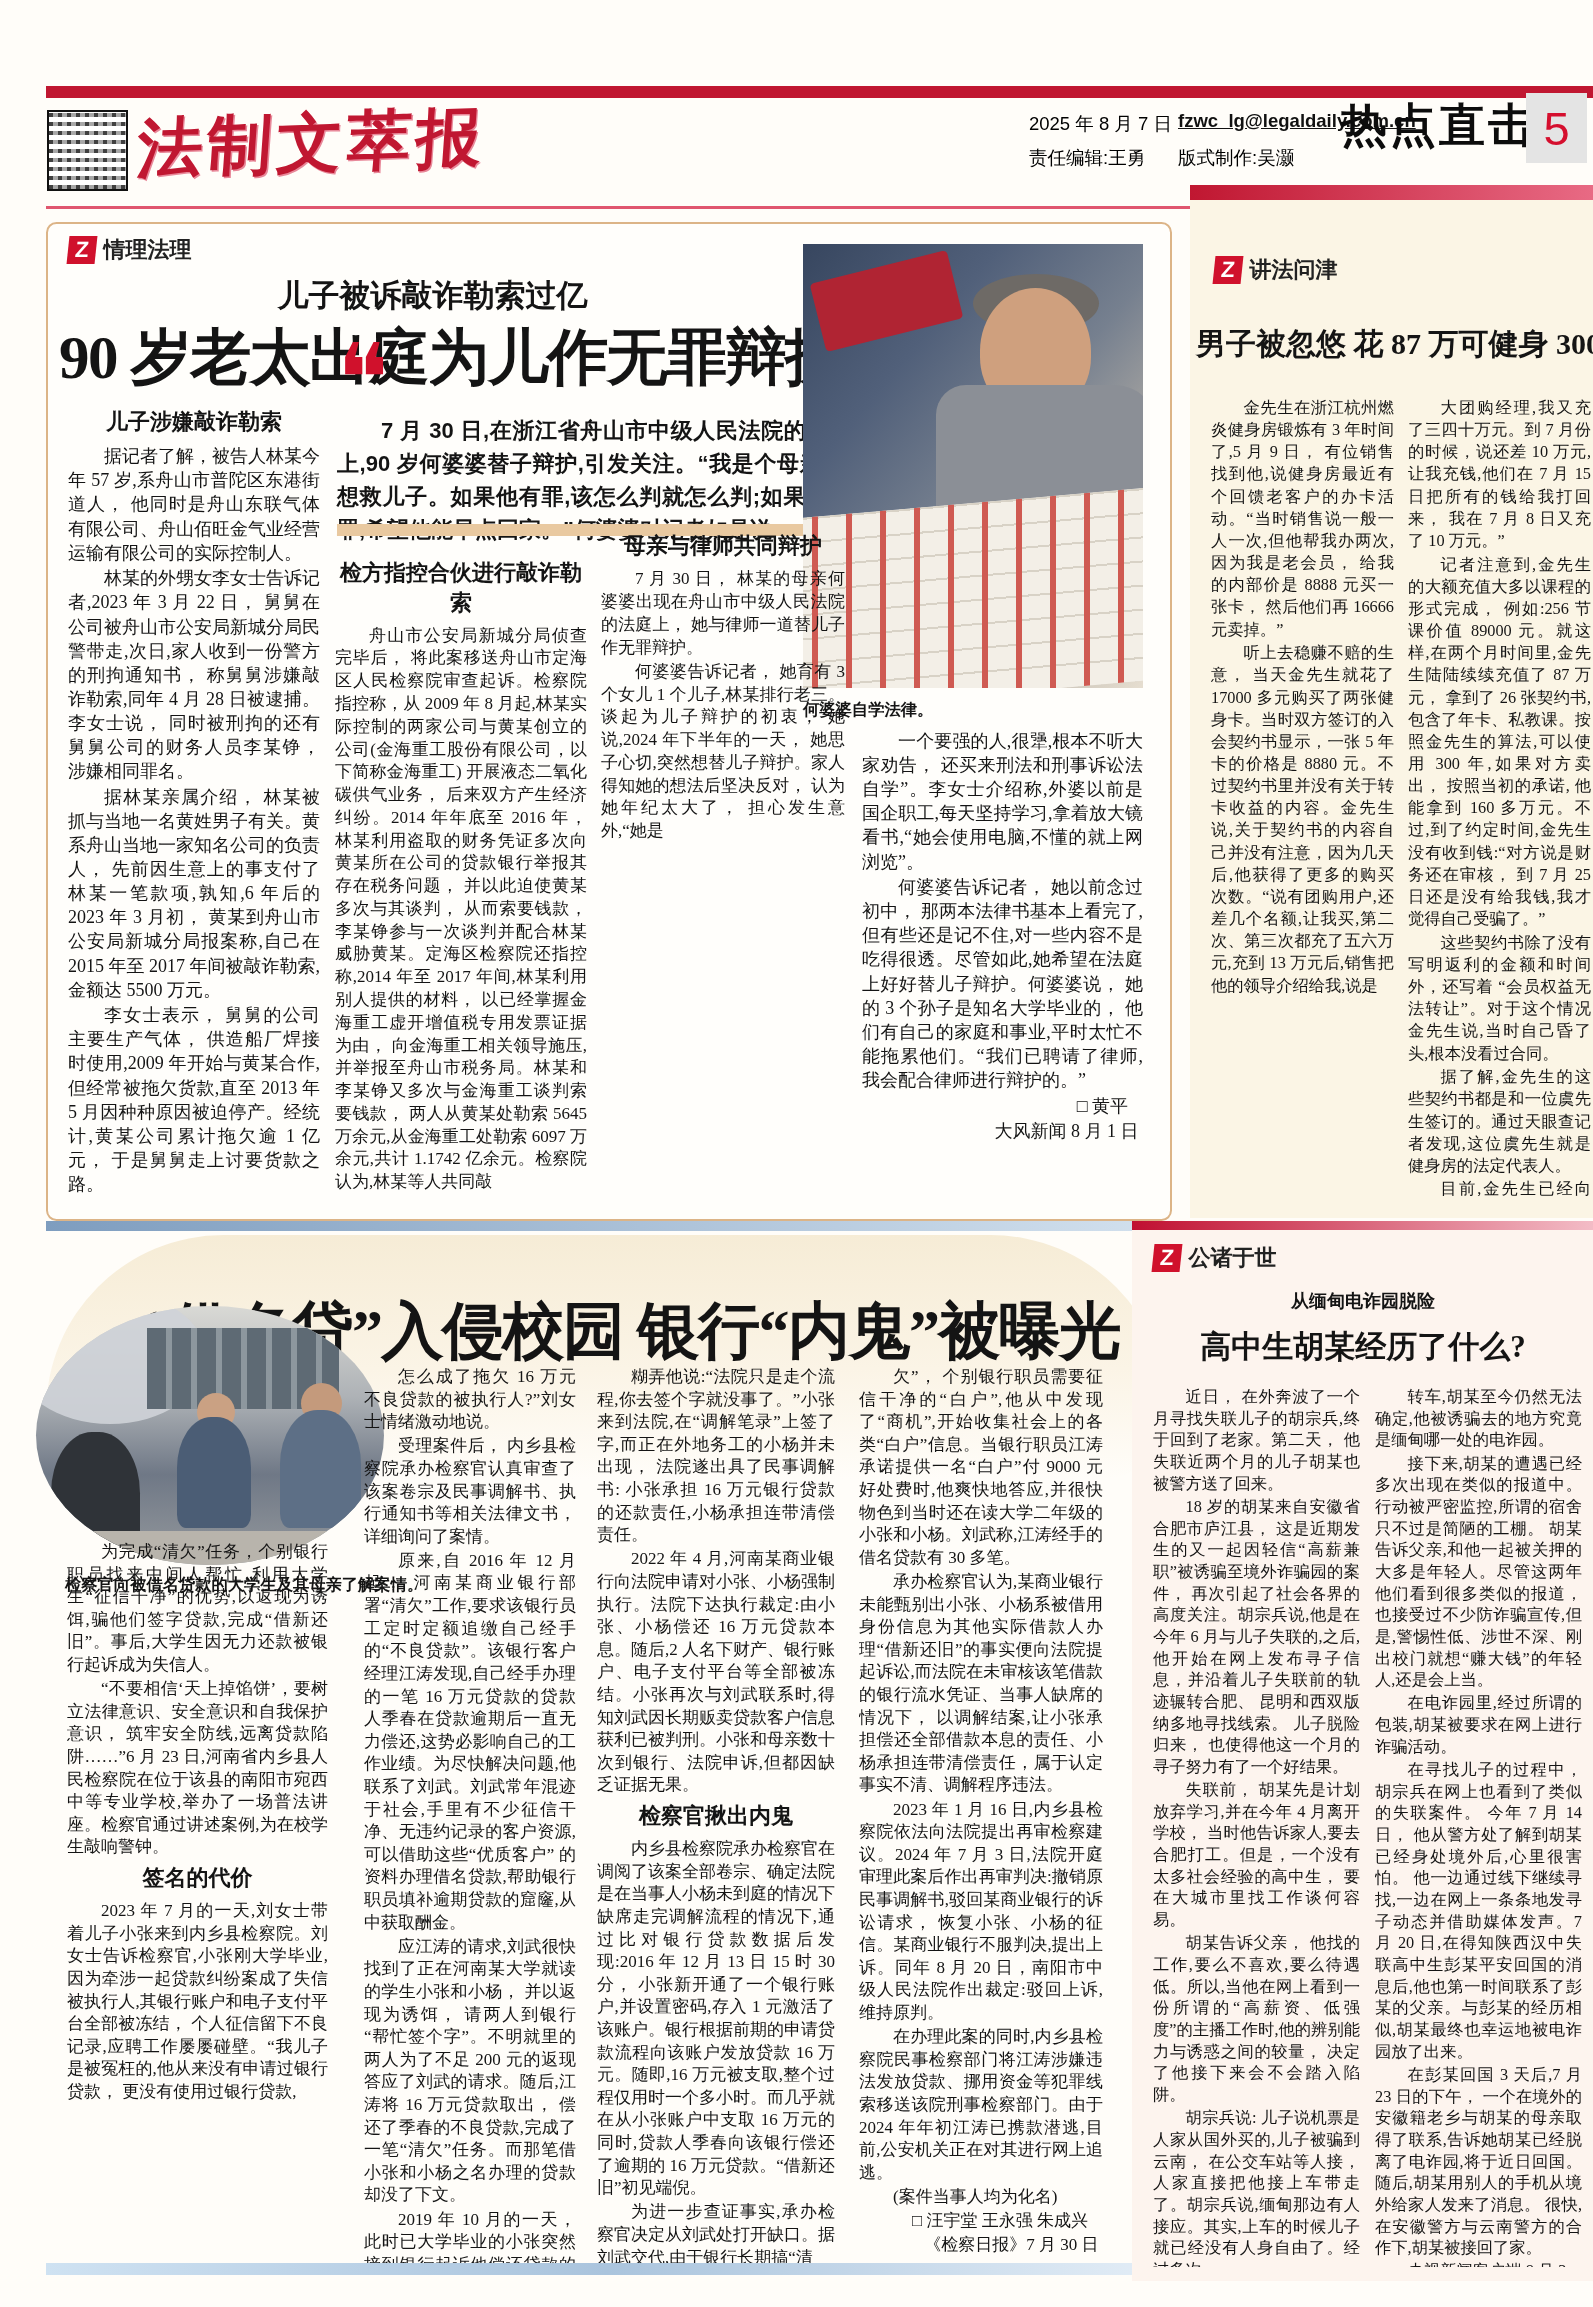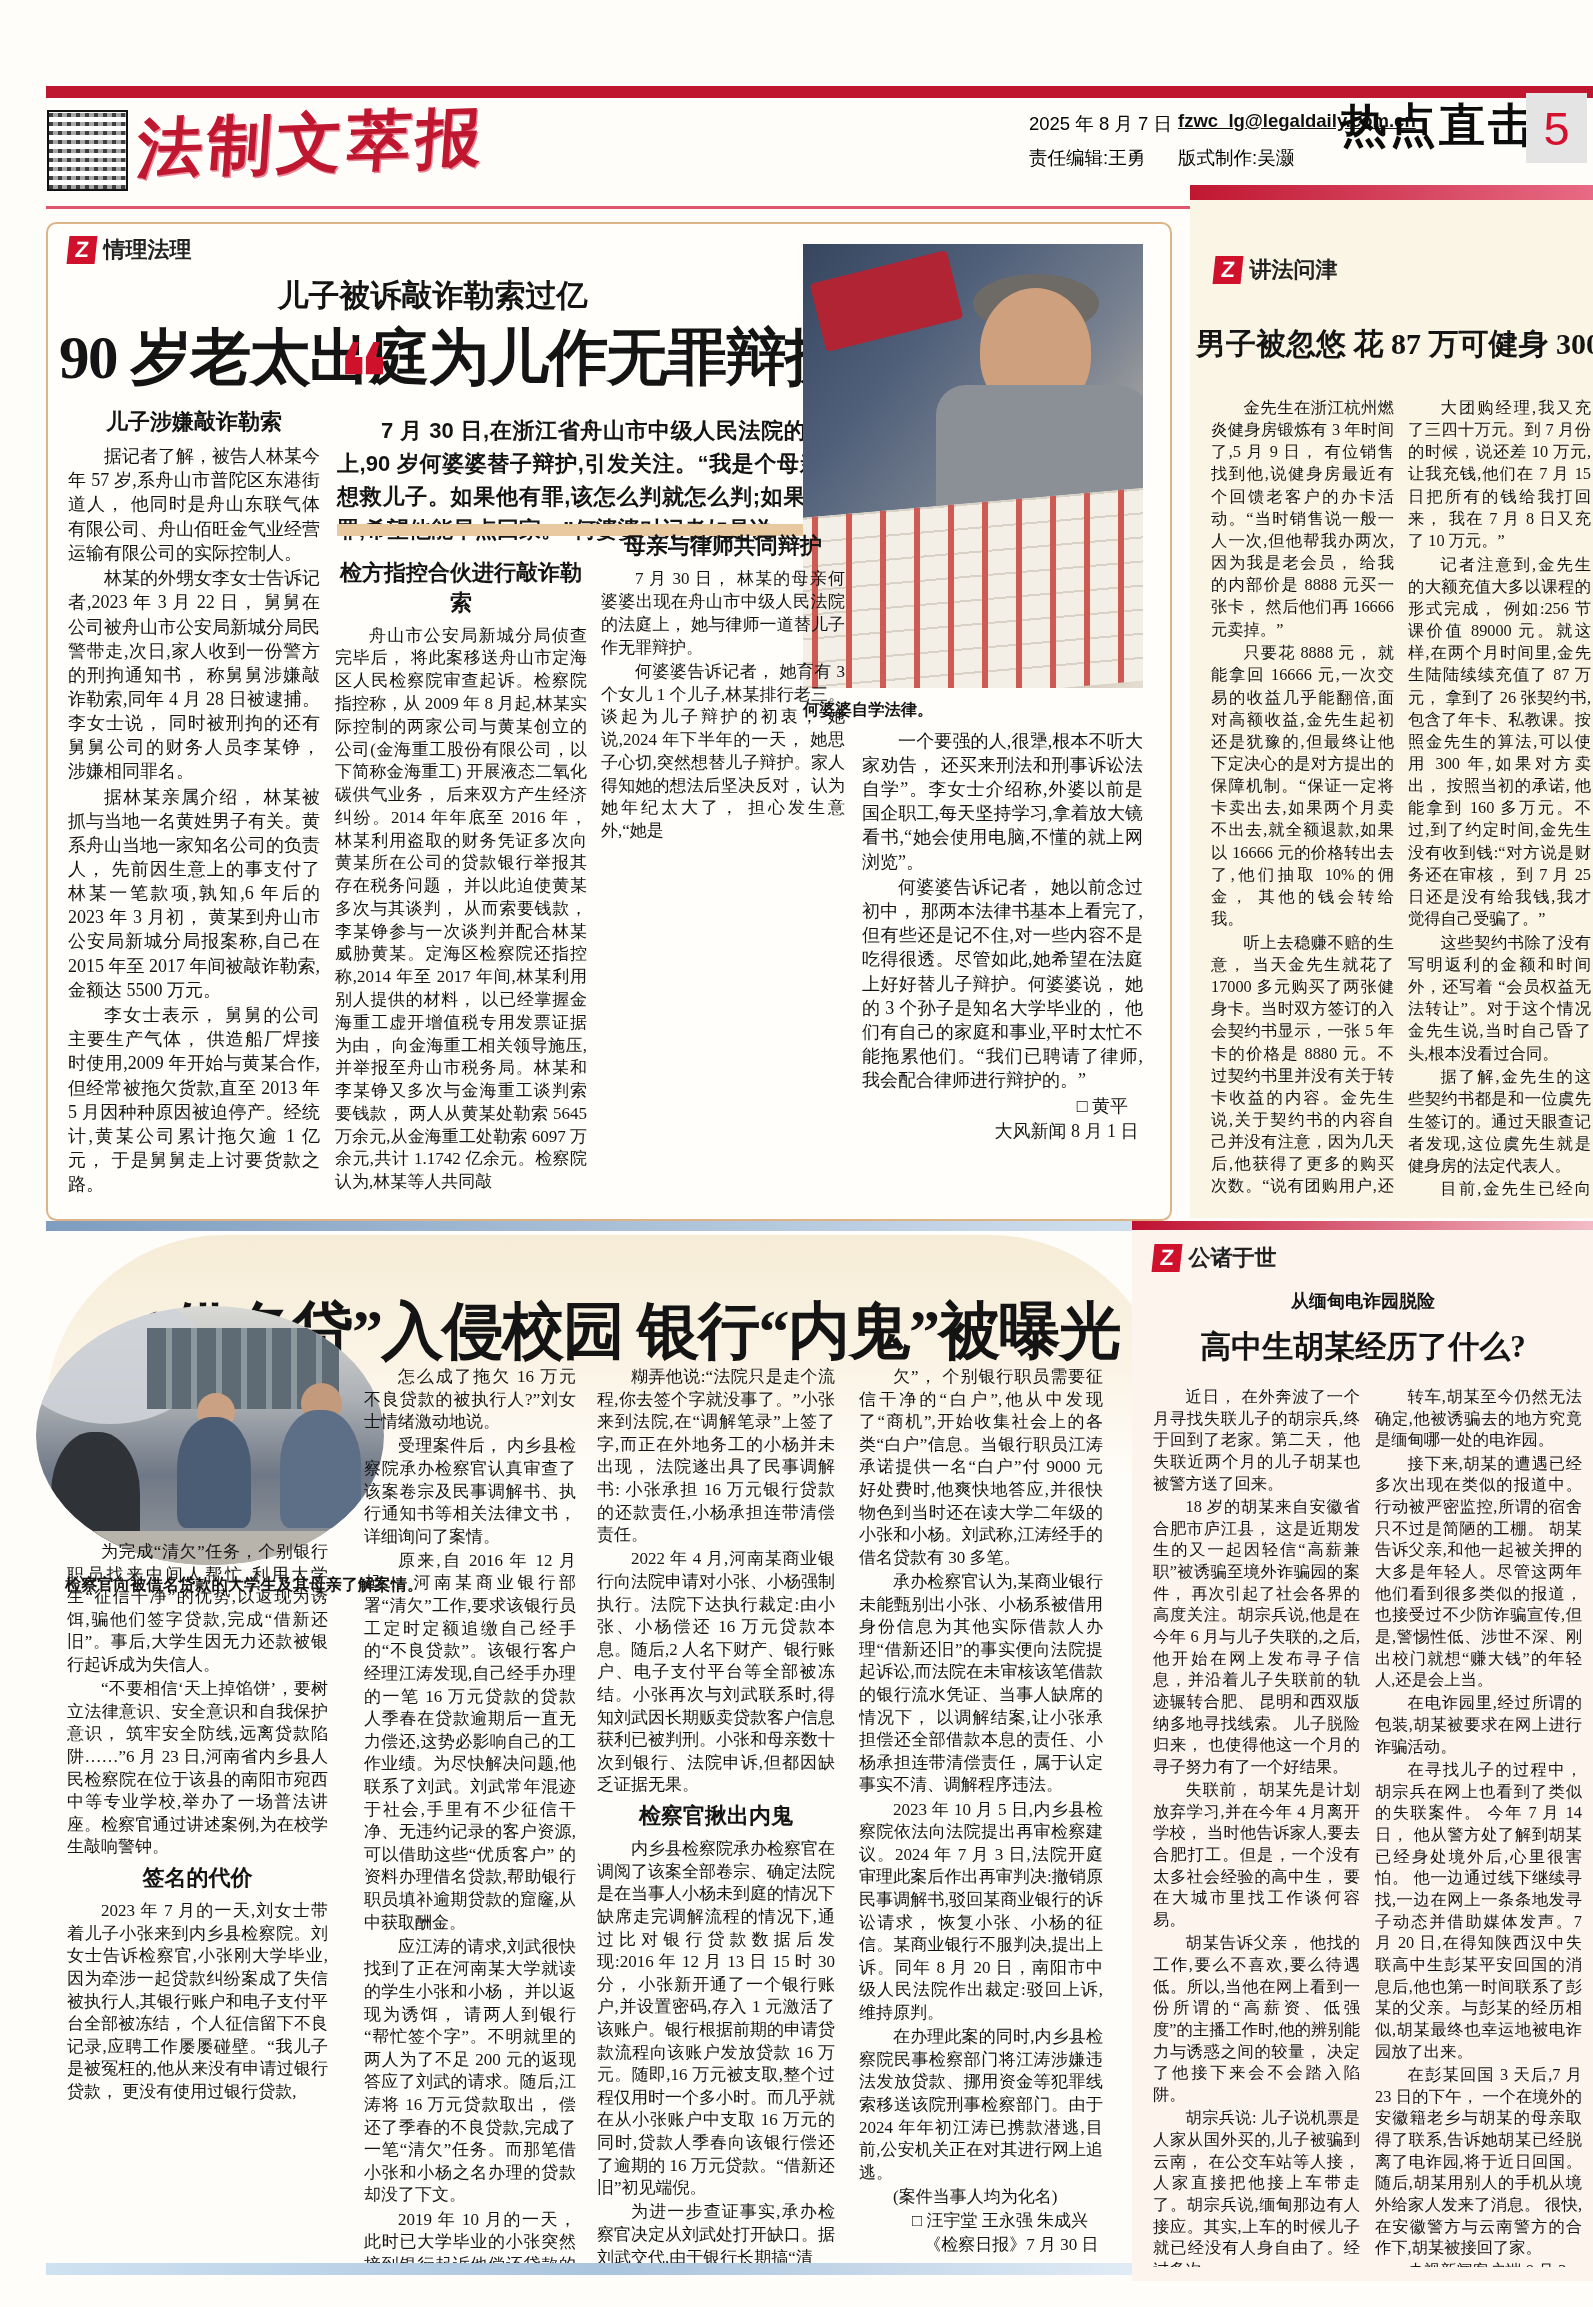--- a/index.html
+++ b/index.html
@@ -193,21 +193,20 @@
   <div class="abs sidebar-bg"></div>
   <div class="abs ztag sb-ztag">
     <span class="zlogo">Z</span>
     <span class="ztext">讲法问津</span>
   </div>
   <div class="abs sb-headline">男子被忽悠 花 87 万可健身 300 年</div>
   <div class="abs col sb-col sb-col1">
     <div>
 
     <p class="para">金先生在浙江杭州燃炎健身房锻炼有 3 年时间了,5 月 9 日， 有位销售找到他,说健身房最近有个回馈老客户的办卡活动。“当时销售说一般一人一次,但他帮我办两次,因为我是老会员， 给我的内部价是 8888 元买一张卡， 然后他们再 16666 元卖掉。”</p>
-        <p class="para">只要花 8888 元， 就能拿回 16666 元,一次交易的收益几乎能翻倍,面对高额收益,金先生起初还是犹豫的,但最终让他下定决心的是对方提出的保障机制。“保证一定将卡卖出去,如果两个月卖不出去,就全额退款,如果以 16666 元的价格转出去了,他们抽取 10%的佣金， 其他的钱会转给我。</p>
         <p class="para">听上去稳赚不赔的生意， 当天金先生就花了 17000 多元购买了两张健身卡。当时双方签订的入会契约书显示，一张 5 年卡的价格是 8880 元。不过契约书里并没有关于转卡收益的内容。金先生说,关于契约书的内容自己并没有注意，因为几天后,他获得了更多的购买次数。“说有团购用户,还差几个名额,让我买,第二次、第三次都充了五六万元,充到 13 万元后,销售把他的领导介绍给我,说是</p>
       </div>
   </div>
   <div class="abs col sb-col sb-col2">
     <div>
 
     <p class="para">大团购经理,我又充了三四十万元。到 7 月份的时候，说还差 10 万元,让我充钱,他们在 7 月 15 日把所有的钱给我打回来， 我在 7 月 8 日又充了 10 万元。”</p>
         <p class="para">记者注意到,金先生的大额充值大多以课程的形式完成， 例如:256 节课价值 89000 元。就这样,在两个月时间里,金先生陆陆续续充值了 87 万元， 拿到了 26 张契约书,包含了年卡、私教课。按照金先生的算法,可以使用 300 年,如果对方卖出， 按照当初的承诺, 他能拿到 160 多万元。不过,到了约定时间,金先生没有收到钱:“对方说是财务还在审核， 到 7 月 25 日还是没有给我钱,我才觉得自己受骗了。”</p>
         <p class="para">这些契约书除了没有写明返利的金额和时间外，还写着 “会员权益无法转让”。对于这个情况金先生说,当时自己昏了头,根本没看过合同。</p>
         <p class="para">据了解,金先生的这些契约书都是和一位虞先生签订的。通过天眼查记者发现,这位虞先生就是健身房的法定代表人。</p>
@@ -268,21 +267,21 @@
     <p class="para">内乡县检察院承办检察官在调阅了该案全部卷宗、确定法院是在当事人小杨未到庭的情况下缺席走完调解流程的情况下,通过比对银行贷款数据后发现:2016 年 12 月 13 日 15 时 30 分， 小张新开通了一个银行账户,并设置密码,存入 1 元激活了该账户。银行根据前期的申请贷款流程向该账户发放贷款 16 万元。随即,16 万元被支取,整个过程仅用时一个多小时。而几乎就在从小张账户中支取 16 万元的同时,贷款人季春向该银行偿还了逾期的 16 万元贷款。“借新还旧”初见端倪。</p>
         <p class="para">为进一步查证事实,承办检察官决定从刘武处打开缺口。据刘武交代,由于银行长期搞“清</p>
       </div>
   </div>
 
   <div class="abs col bl-col bl-colC">
     <div>
 
     <p class="para">欠”， 个别银行职员需要征信干净的“白户”,他从中发现了“商机”,开始收集社会上的各类“白户”信息。当银行职员江涛承诺提供一名“白户”付 9000 元好处费时,他爽快地答应,并很快物色到当时还在读大学二年级的小张和小杨。刘武称,江涛经手的借名贷款有 30 多笔。</p>
         <p class="para">承办检察官认为,某商业银行未能甄别出小张、小杨系被借用身份信息为其他实际借款人办理“借新还旧”的事实便向法院提起诉讼,而法院在未审核该笔借款的银行流水凭证、当事人缺席的情况下， 以调解结案,让小张承担偿还全部借款本息的责任、小杨承担连带清偿责任，属于认定事实不清、调解程序违法。</p>
-        <p class="para">2023 年 10 月 5 日,内乡县检察院依法向法院提出再审检察建议。2024 年 7 月 3 日,法院开庭审理此案后作出再审判决:撤销原民事调解书,驳回某商业银行的诉讼请求， 恢复小张、小杨的征信。某商业银行不服判决,提出上诉。同年 8 月 20 日，南阳市中级人民法院作出裁定:驳回上诉,维持原判。</p>
+        <p class="para">2023 年 1 月 16 日,内乡县检察院依法向法院提出再审检察建议。2024 年 7 月 3 日,法院开庭审理此案后作出再审判决:撤销原民事调解书,驳回某商业银行的诉讼请求， 恢复小张、小杨的征信。某商业银行不服判决,提出上诉。同年 8 月 20 日，南阳市中级人民法院作出裁定:驳回上诉,维持原判。</p>
         <p class="para">在办理此案的同时,内乡县检察院民事检察部门将江涛涉嫌违法发放贷款、挪用资金等犯罪线索移送该院刑事检察部门。由于 2024 年年初江涛已携款潜逃,目前,公安机关正在对其进行网上追逃。</p>
         <p class="para">(案件当事人均为化名)</p>
       </div>
     <p class="para byline">□ 汪宇堂 王永强 朱成兴</p>
     <p class="para source">《检察日报》7 月 30 日</p>
   </div>
   <div class="abs bottom-blue"></div>
 
   <div class="abs br-topbar"></div>
   <div class="abs br-bg"></div>

